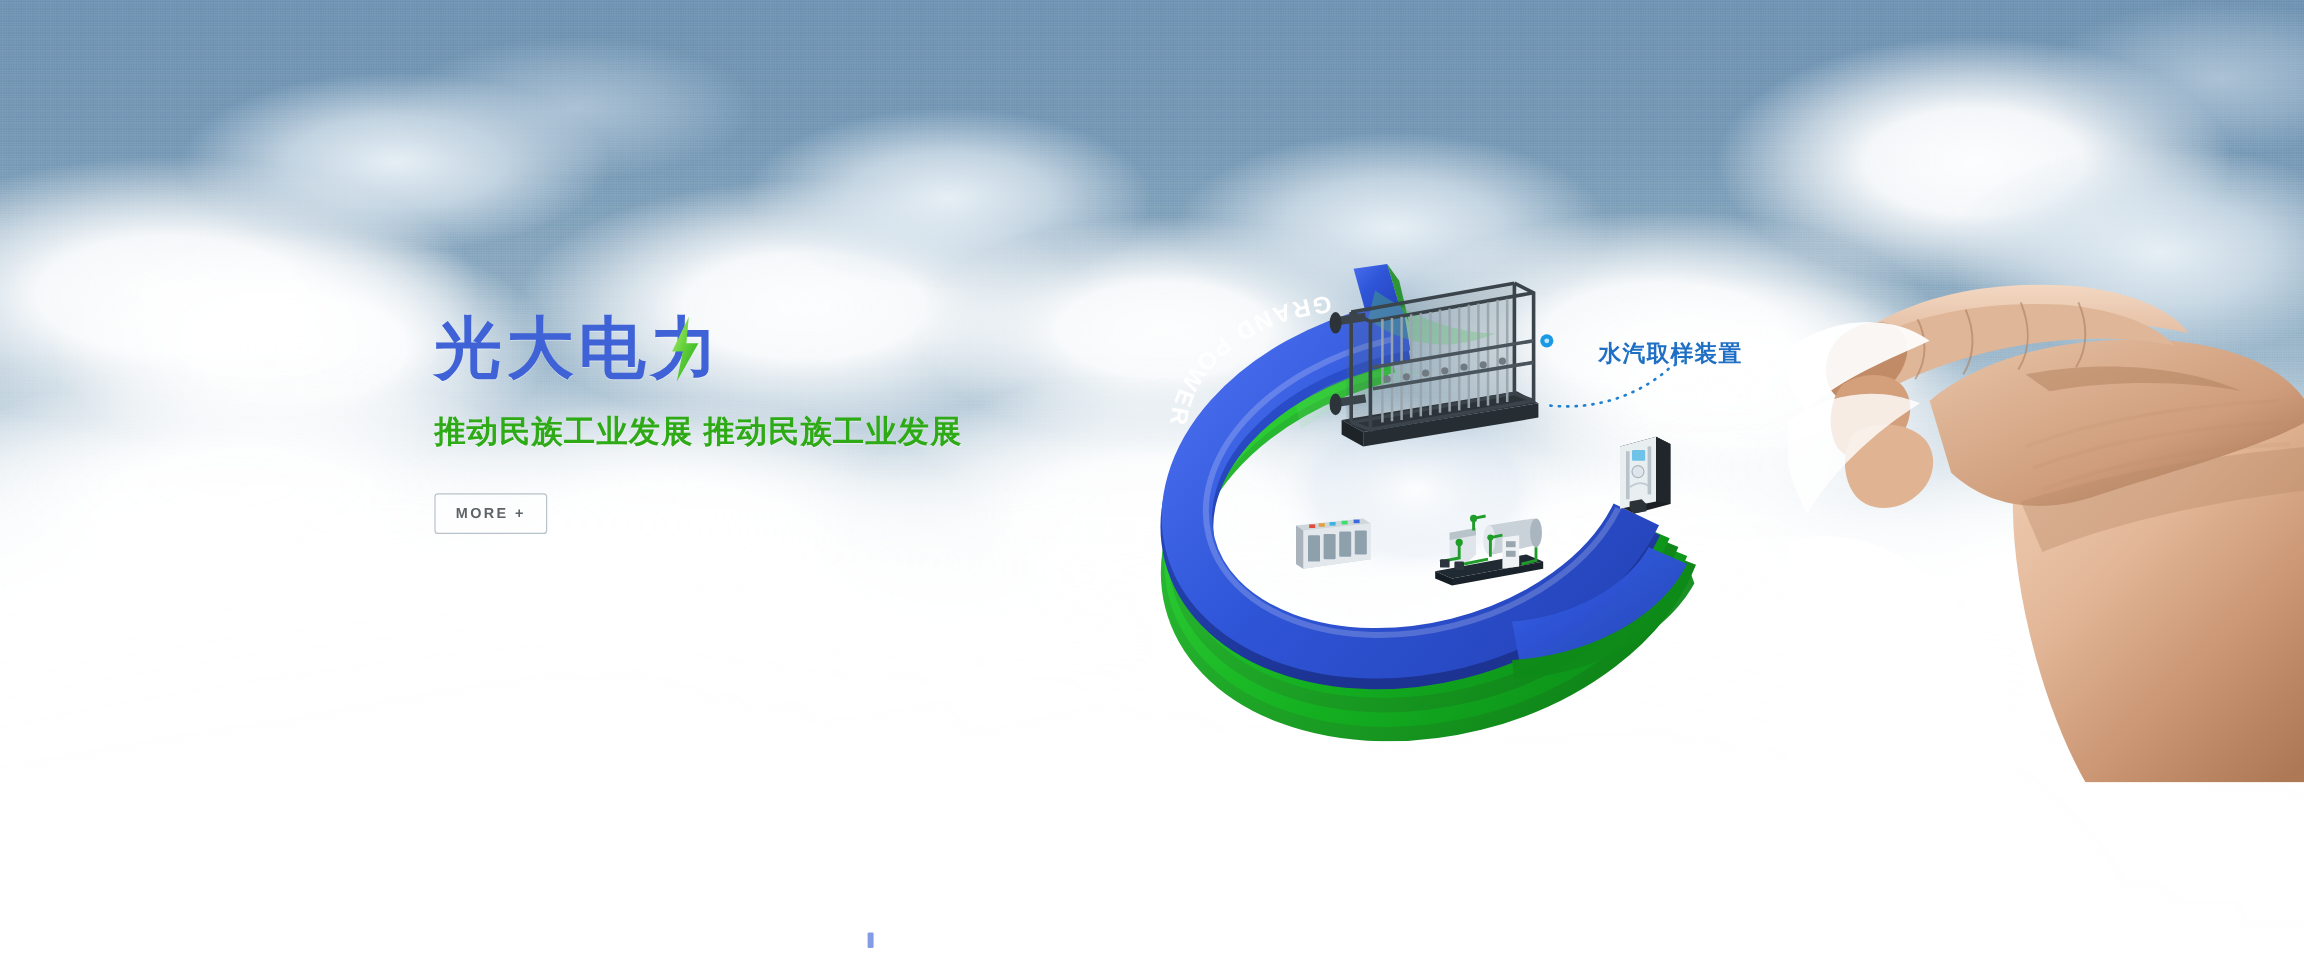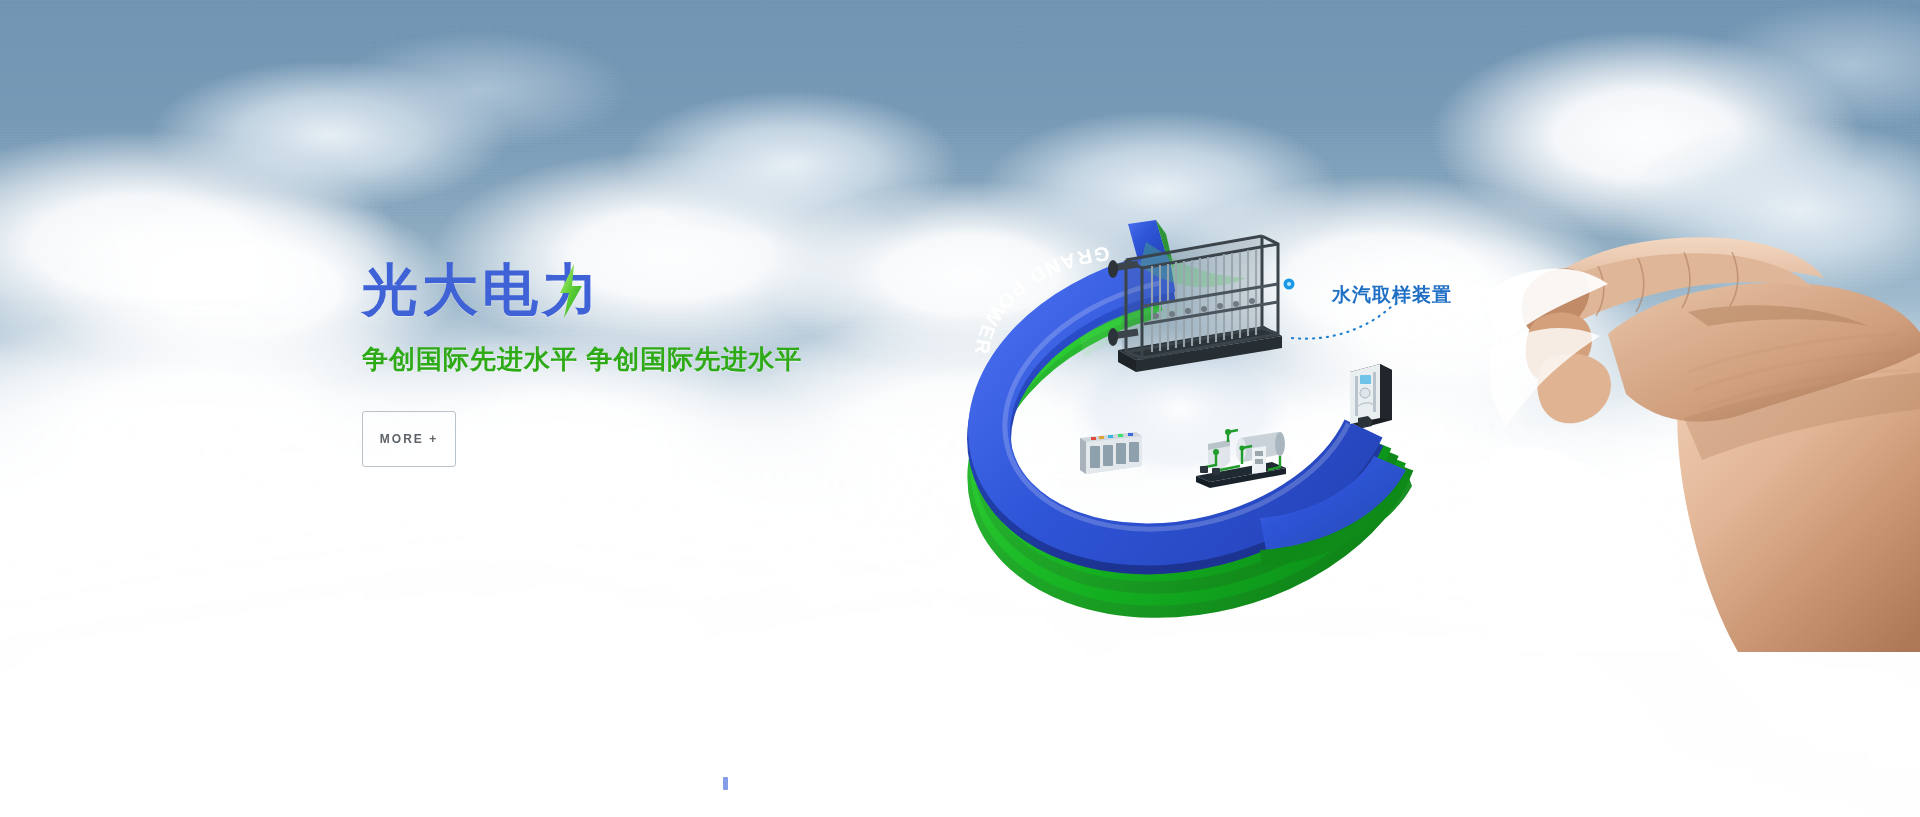--- a/index.html
+++ b/index.html
@@ -110,21 +110,21 @@
     font-weight: 400;
     color: #3a3a3a;
     letter-spacing: 2px;
     white-space: nowrap;
   }
   .more-btn {
     margin-top: 34px;
     display: inline-flex;
     align-items: center;
     justify-content: center;
-    width: 94px; height: 56px;
+    width: 94px; height: 34px;
     border: 1px solid #b9c2c8;
     border-radius: 3px;
     background: rgba(255,255,255,.34);
     color: #5d6368;
     font-size: 12px;
     font-weight: 700;
     letter-spacing: 2px;
     cursor: pointer;
     user-select: none;
   }
@@ -212,21 +212,21 @@
           <linearGradient id="boltg" x1="0" y1="0" x2="1" y2="1">
             <stop offset="0%" stop-color="#bdf07a"></stop>
             <stop offset="45%" stop-color="#63d13a"></stop>
             <stop offset="100%" stop-color="#22a61c"></stop>
           </linearGradient>
         </defs>
         <path d="M18 1 L4 30 L13 30 L8 55 L26 23 L16 23 Z" fill="url(#boltg)"></path>
       </svg>
     </div>
 
-    <div class="subtitle">争创国际先进水平  争创国际先进水平</div>
+    <div class="subtitle">推动民族工业发展  推动民族工业发展</div>
 
 
     <div class="more-btn">MORE +</div>
   </div>
 
   <div class="ring-stage">
 
     <svg class="ring-svg" viewBox="0 0 500 400">
       <defs>
         <linearGradient id="blueTop" x1="0" y1="0" x2="1" y2="1">

